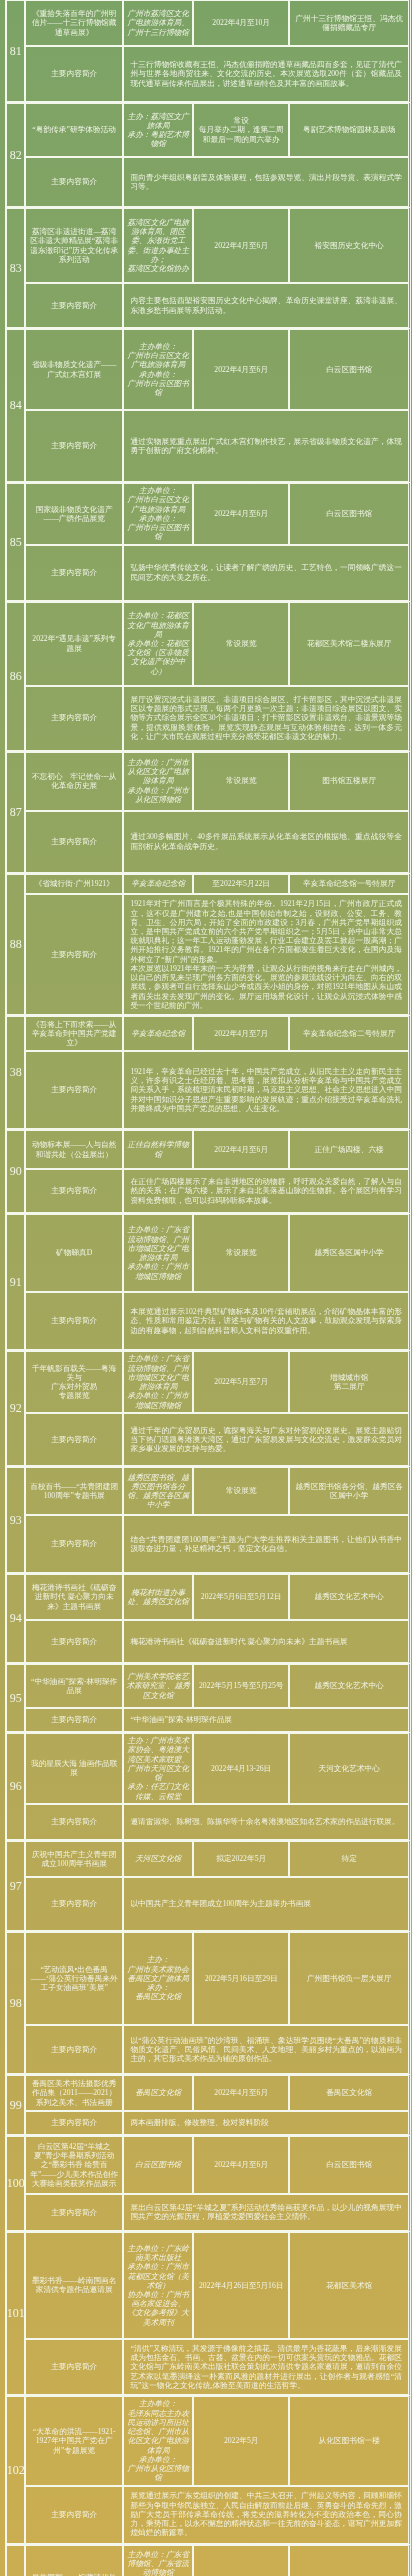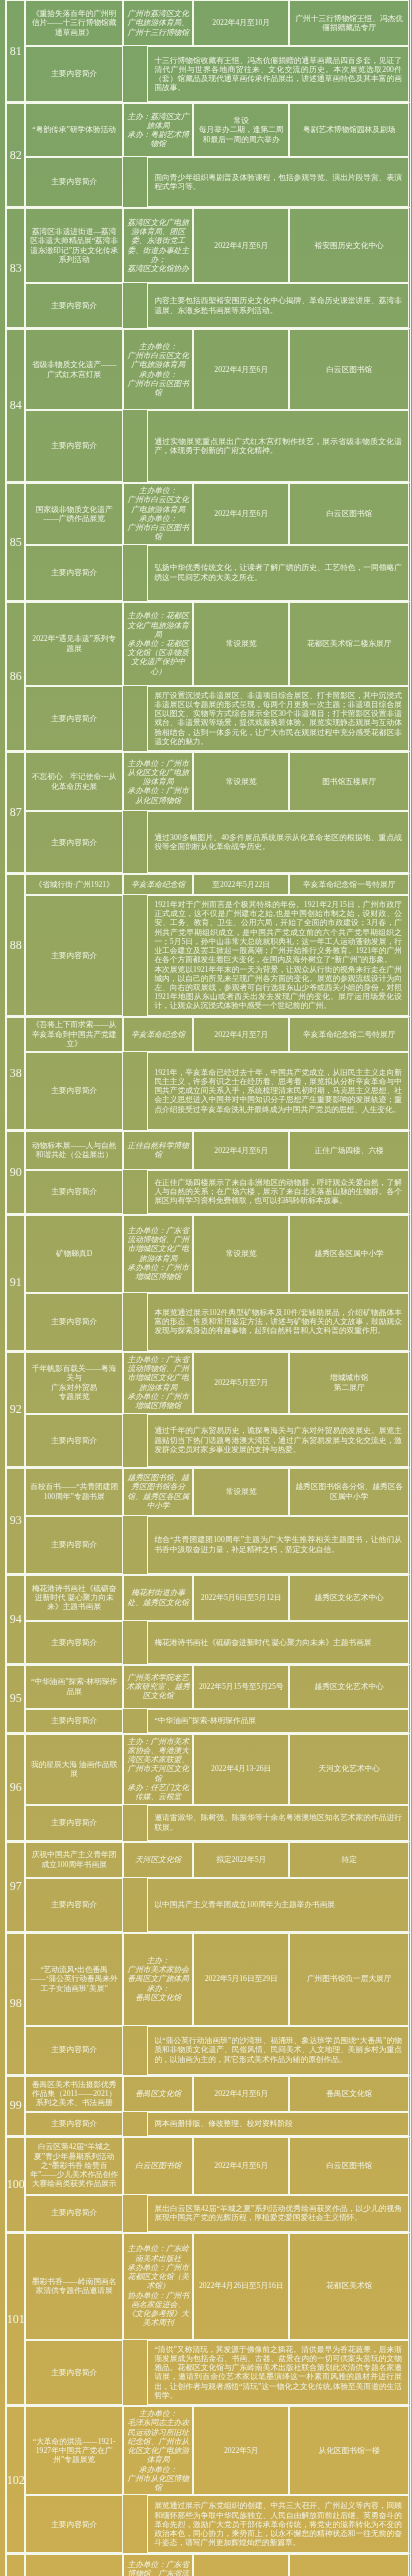--- a/index.html
+++ b/index.html
@@ -52,21 +52,20 @@
   .cell.name{ grid-column:2; }
   .cell.org{ grid-column:3; padding:2.1px 1.5px;font-style:italic; }
   .cell.date{ grid-column:4; }
   .cell.loc{ grid-column:5; }
   .cell.label{ grid-column:2; grid-row:2; }
   .cell.desc{
     grid-column:3/6; grid-row:2;
     justify-content:flex-start;
     text-align:justify;
     padding:4.1px 6.2px;
-    margin-left:24px;
   }
 </style>
 </head>
 <body>
 
 <div class="page">
   <div class="tbl">
     <div id="table-body">
   <section class="entry" style="--main-h: 46px; --desc-h: 56px;">
     <div class="cell num">81</div>

